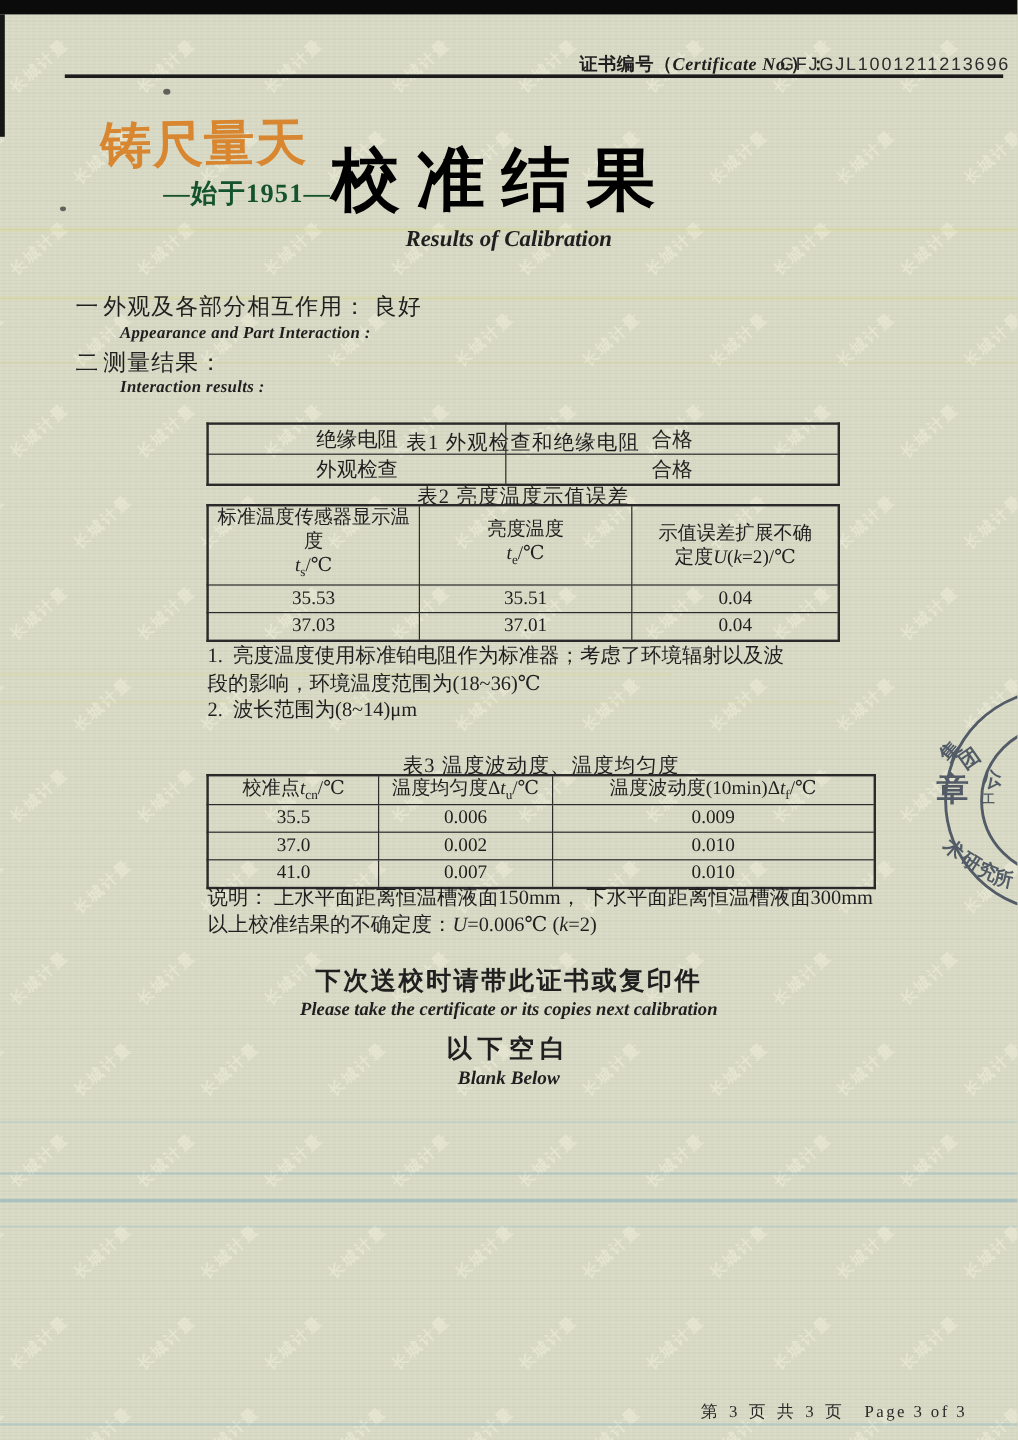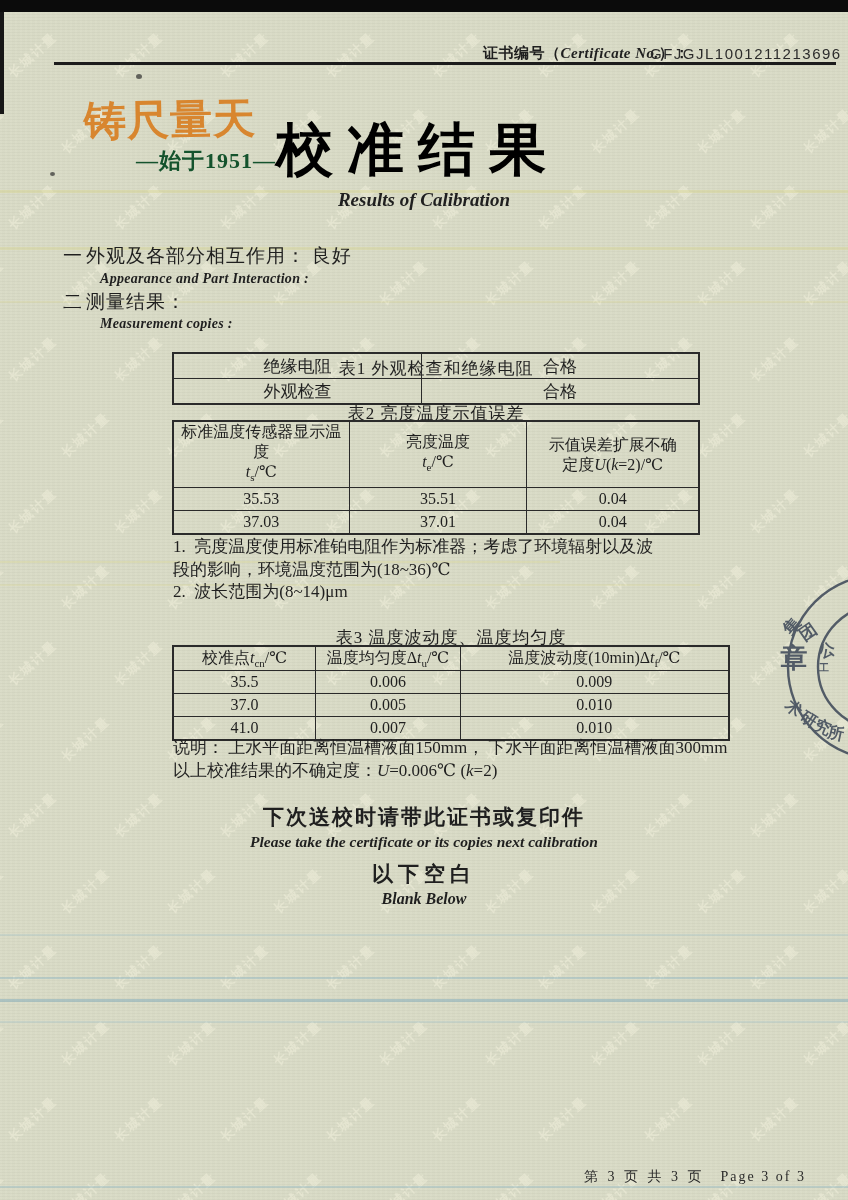--- a/index.html
+++ b/index.html
@@ -253,21 +253,21 @@
 <div class="abs z1 logo-sub">—始于1951—</div>
 <div class="abs z1 title">校准结果</div>
 <div class="abs z1 subtitle">Results of Calibration</div>
 
 <div class="abs z1 sec-num" style="left:63px;top:243px;">一</div>
 <div class="abs z1 sec-cn" style="left:86px;top:243px;">外观及各部分相互作用： 良好</div>
 <div class="abs z1 sec-en" style="left:100px;top:271px;">Appearance and Part Interaction :</div>
 
 <div class="abs z1 sec-num" style="left:63px;top:289px;">二</div>
 <div class="abs z1 sec-cn" style="left:86px;top:289px;">测量结果：</div>
-<div class="abs z1 sec-en" style="left:100px;top:316px;">Measurement copies :</div>
+<div class="abs z1 sec-en" style="left:100px;top:316px;">Interaction results :</div>
 
 <div class="abs z1 tcaption" style="left:172px;top:333px;width:528px;margin-top:24px;">表1  外观检查和绝缘电阻</div>
 <table class="abs z1 tbl t1" style="left:172px;top:352px;">
     <tbody>
       <tr>
         <td>绝缘电阻</td>
         <td>合格</td>
       </tr>
       <tr>
         <td>外观检查</td>
@@ -320,21 +320,21 @@
         <th>温度均匀度Δ<i>t</i><sub>u</sub>/℃</th>
         <th>温度波动度(10min)Δ<i>t</i><sub>f</sub>/℃</th>
       </tr>
       <tr>
         <td>35.5</td>
         <td>0.006</td>
         <td>0.009</td>
       </tr>
       <tr>
         <td>37.0</td>
-        <td>0.005</td>
+        <td>0.002</td>
         <td>0.010</td>
       </tr>
       <tr>
         <td>41.0</td>
         <td>0.007</td>
         <td>0.010</td>
       </tr>
     </tbody>
   </table>
 

